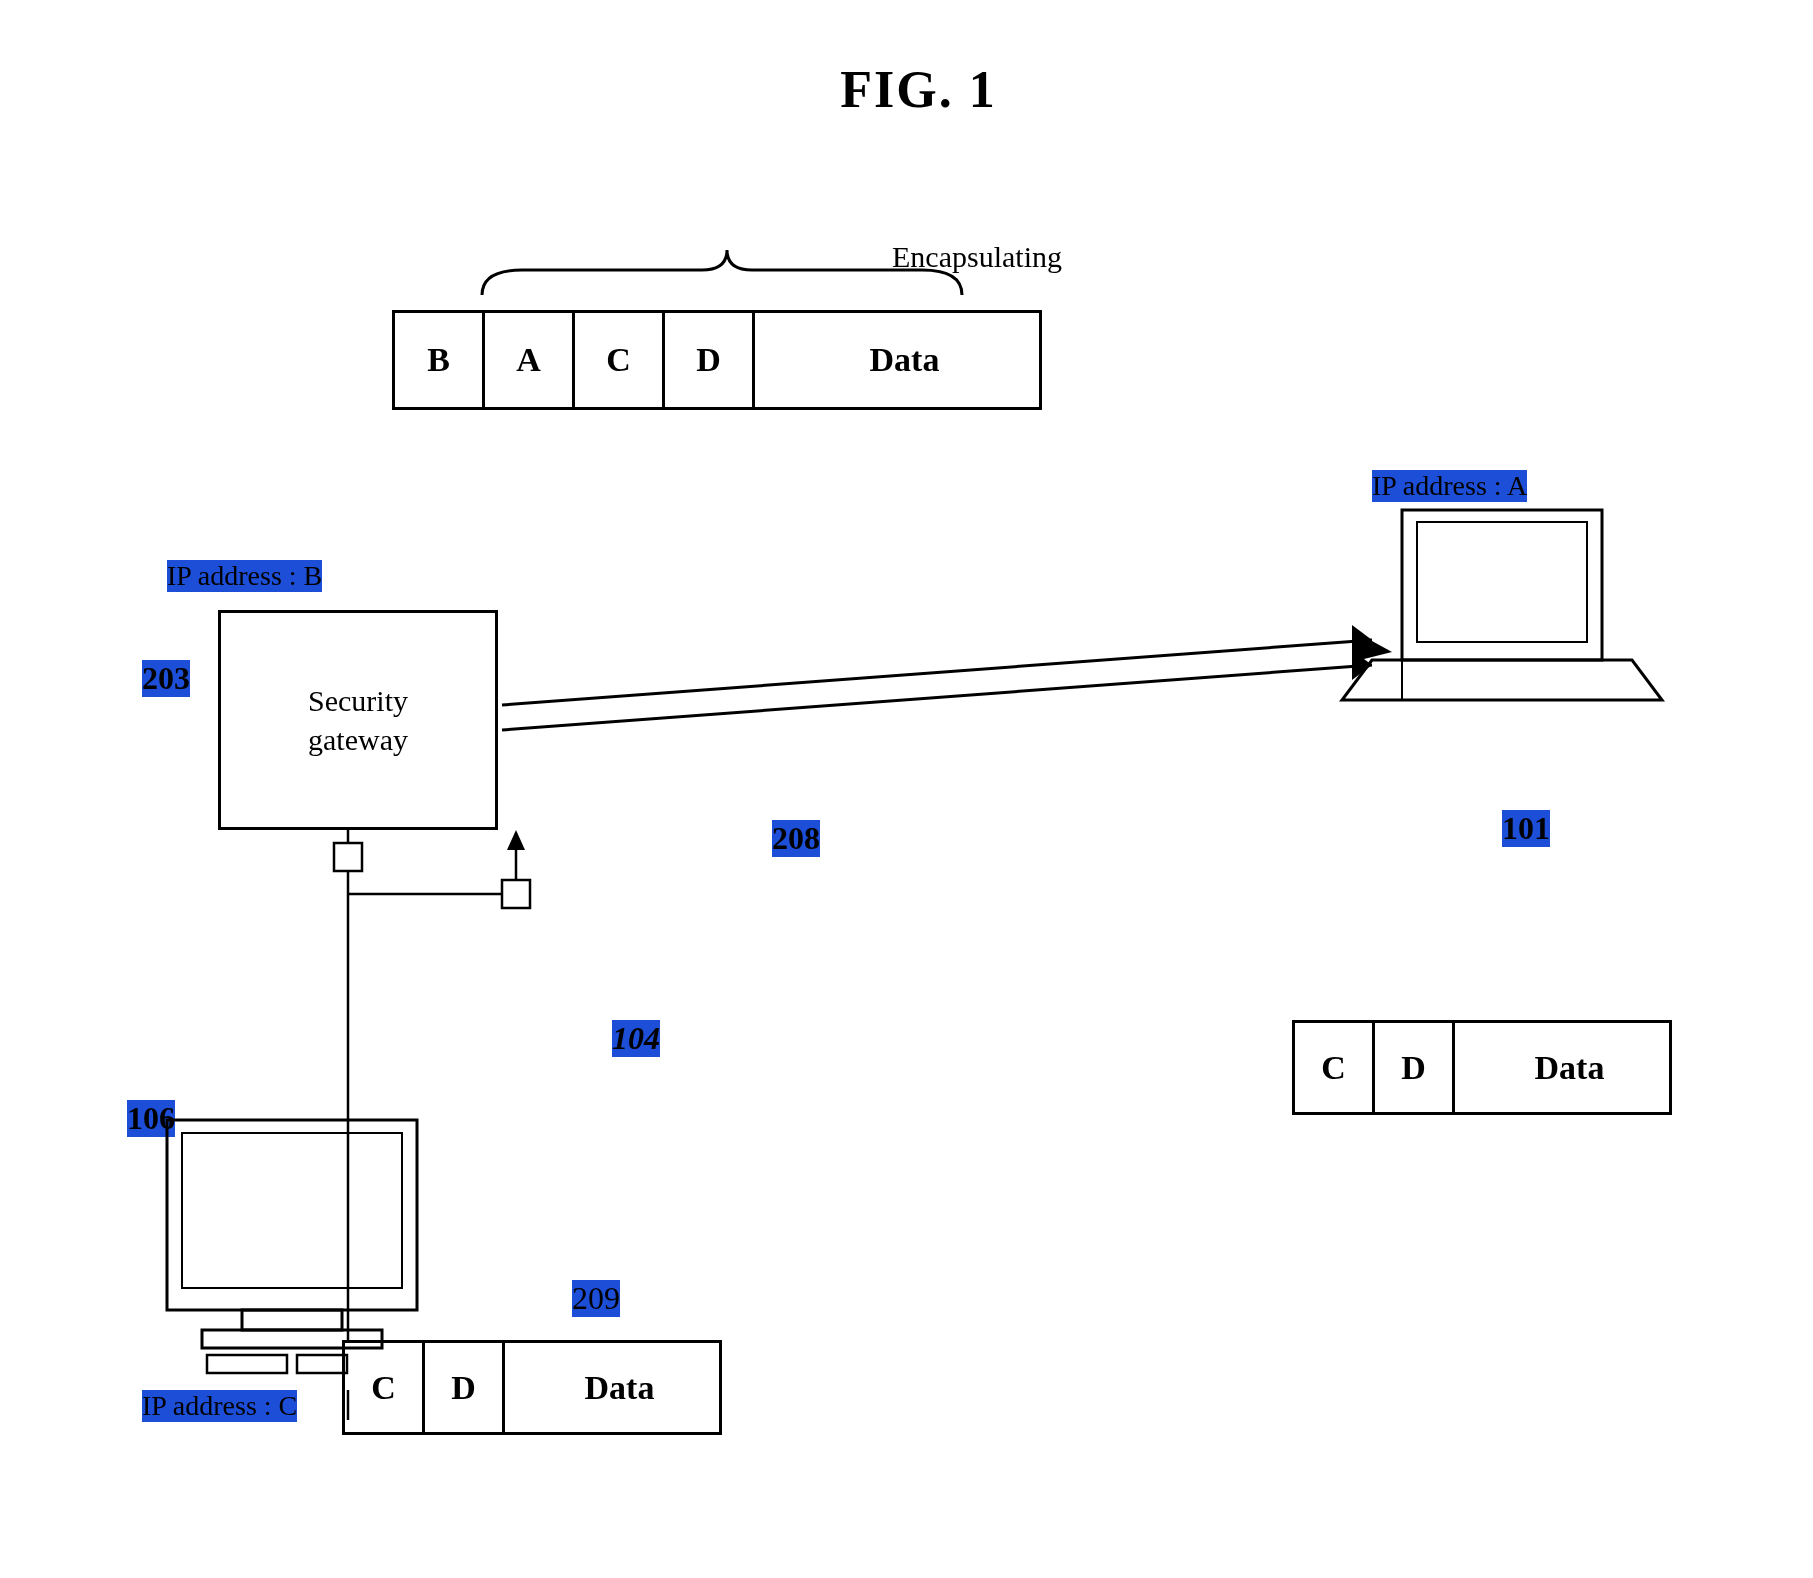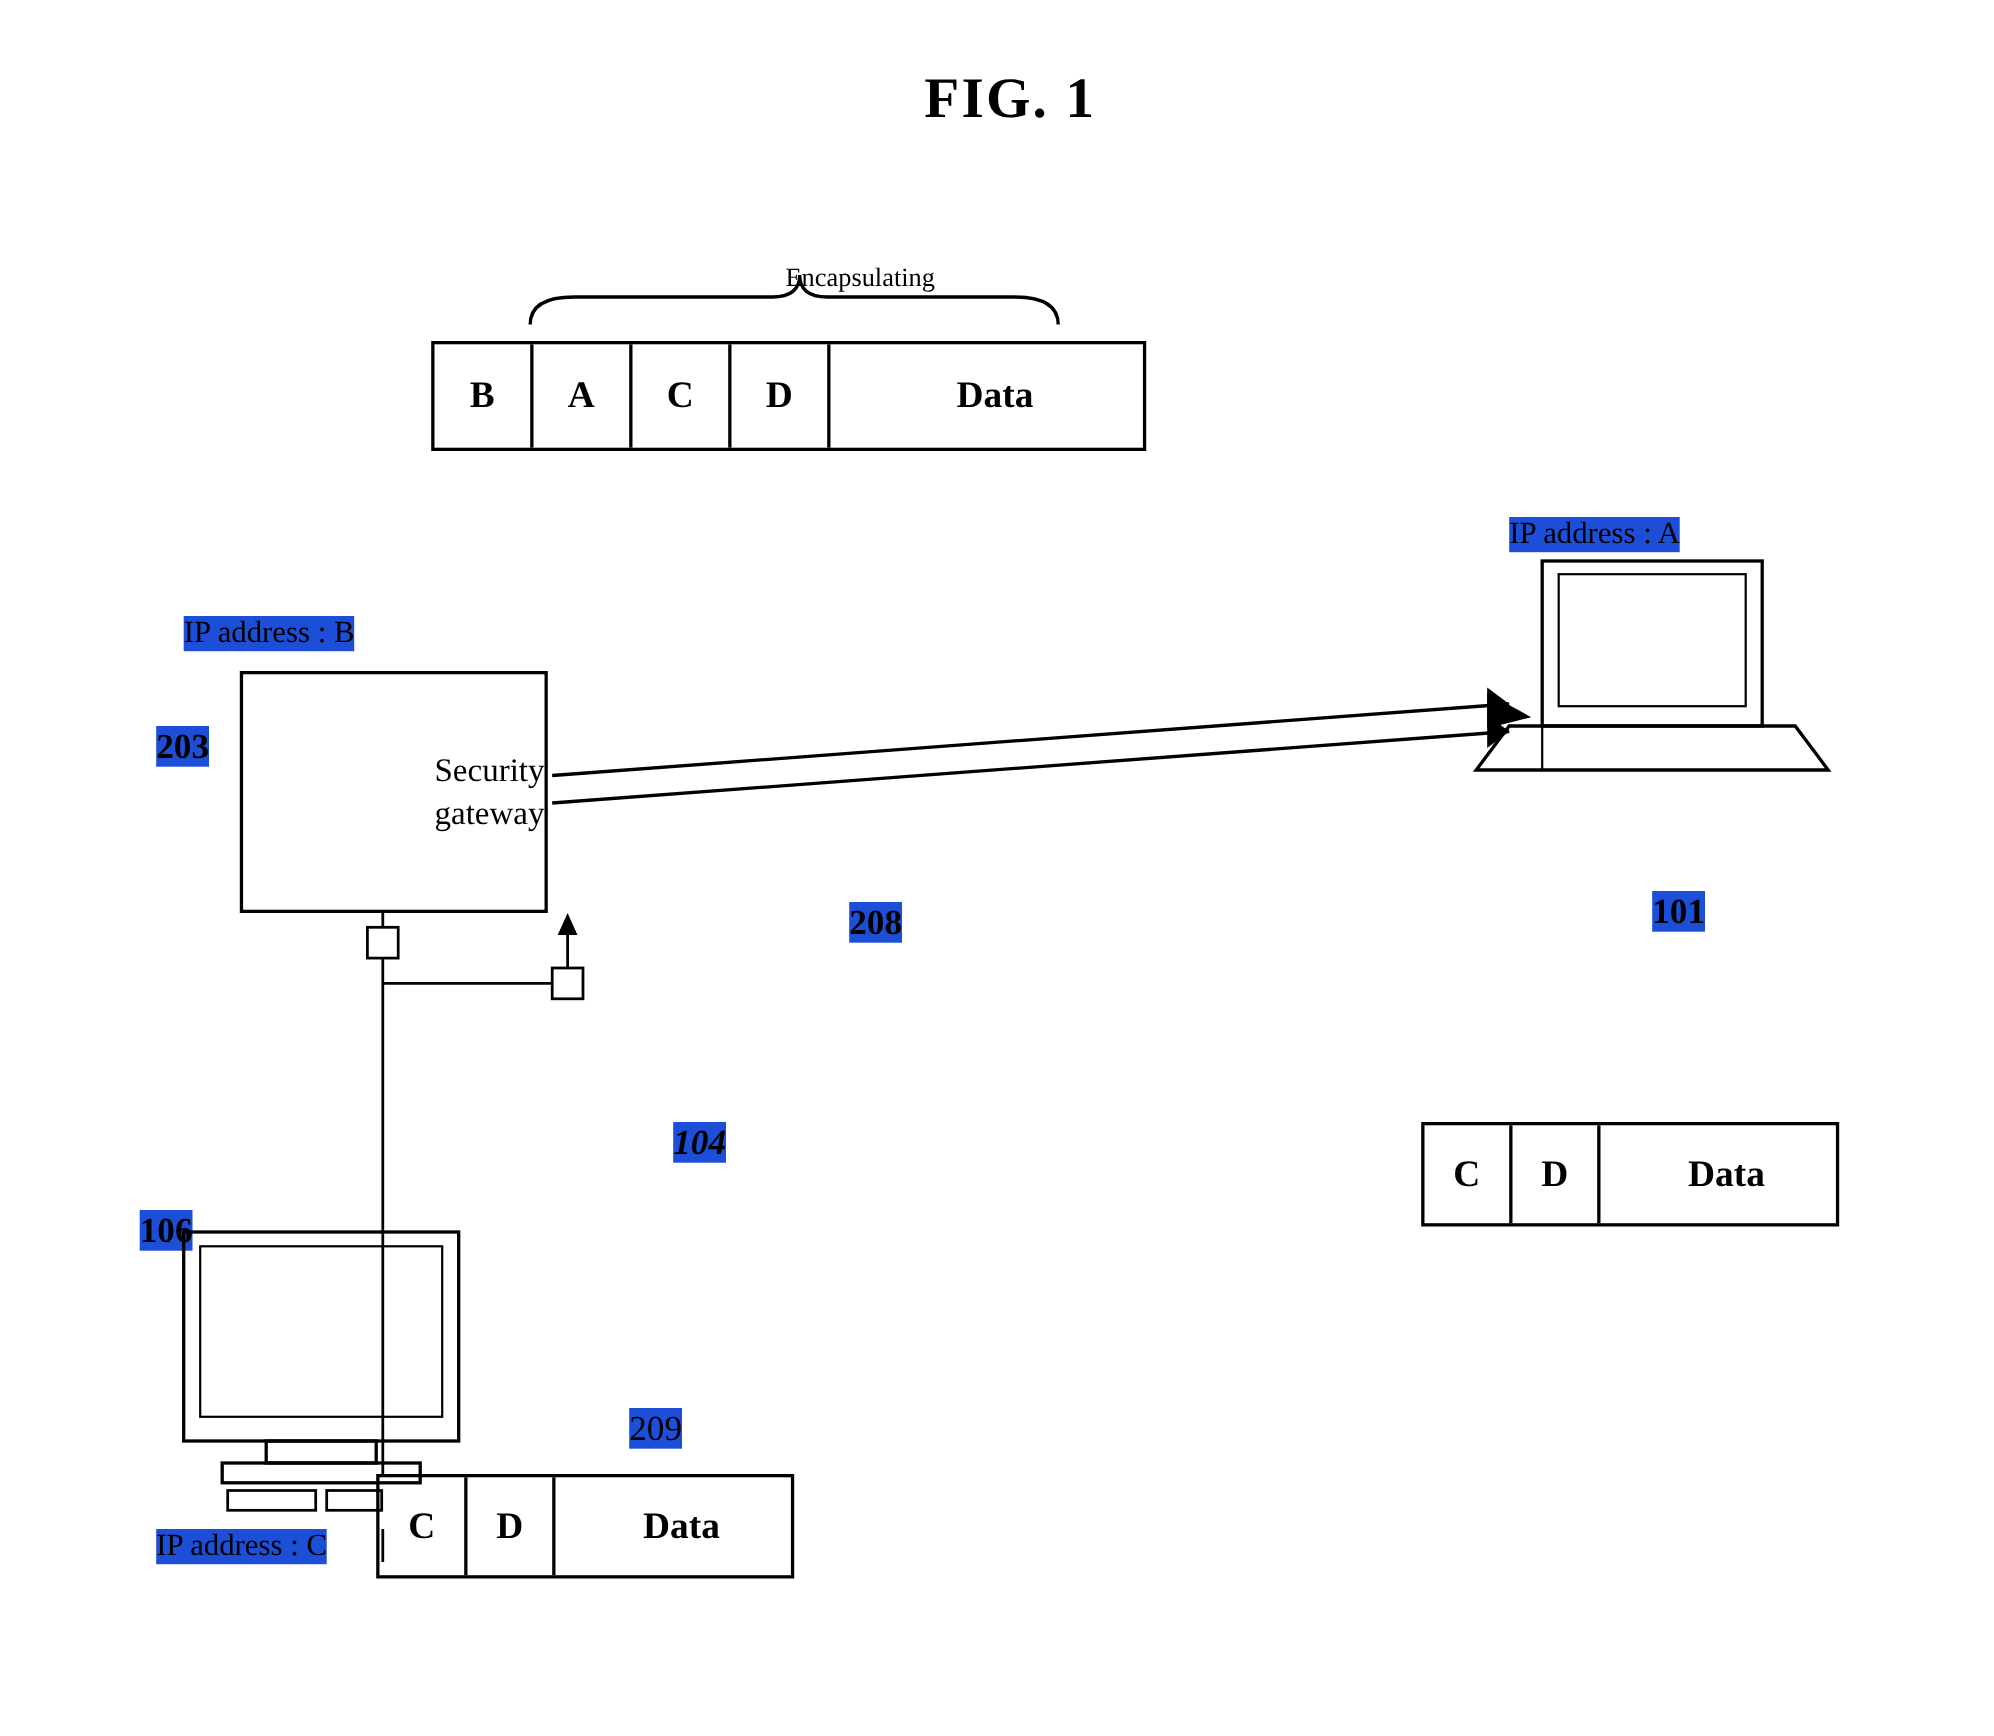--- a/index.html
+++ b/index.html
@@ -47,21 +47,21 @@
       border-right: none;
       margin-left: 15px;
     }
     
     .sg-box {
       position: absolute;
       border: 3px solid #000;
       background: #fff;
       display: flex;
       align-items: center;
-      justify-content: flex-end;
+      justify-content: center;
       text-align: center;
       font-size: 30px;
       line-height: 1.3;
     }
     
     .label {
       position: absolute;
       font-size: 28px;
       background: #1d4ed8;
     }
@@ -76,22 +76,22 @@
     
     .packet-small {
       position: absolute;
       display: flex;
       flex-direction: row;
       border: 3px solid #000;
       background: #fff;
     }
     .brace-label {
       position: absolute;
-      font-size: 24px;
-      text-align: center;
+      font-size: 30px;
+      text-align: right;
     }
   </style>
 </head>
 <body>
 
 <div class="diagram-container">
 
   <div class="fig-title">FIG. 1</div>
 
   <div class="brace-label" style="top:240px; left:490px; width:560px;">

